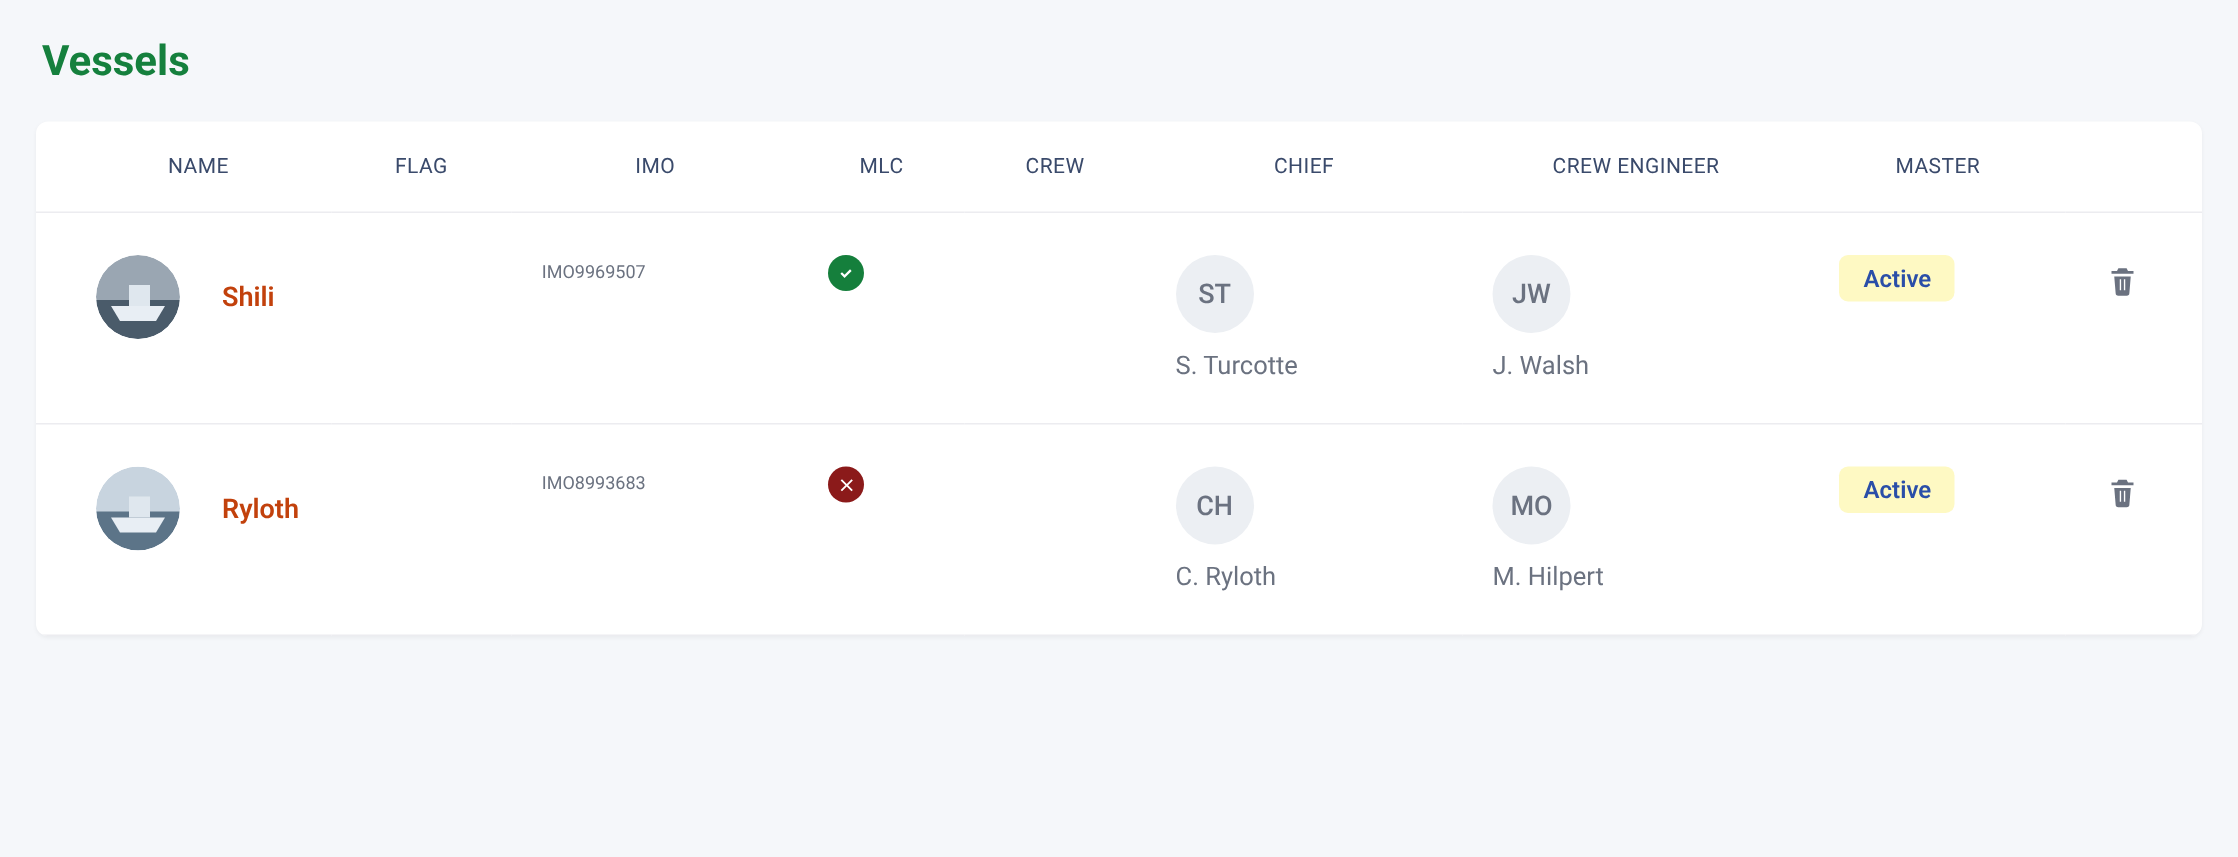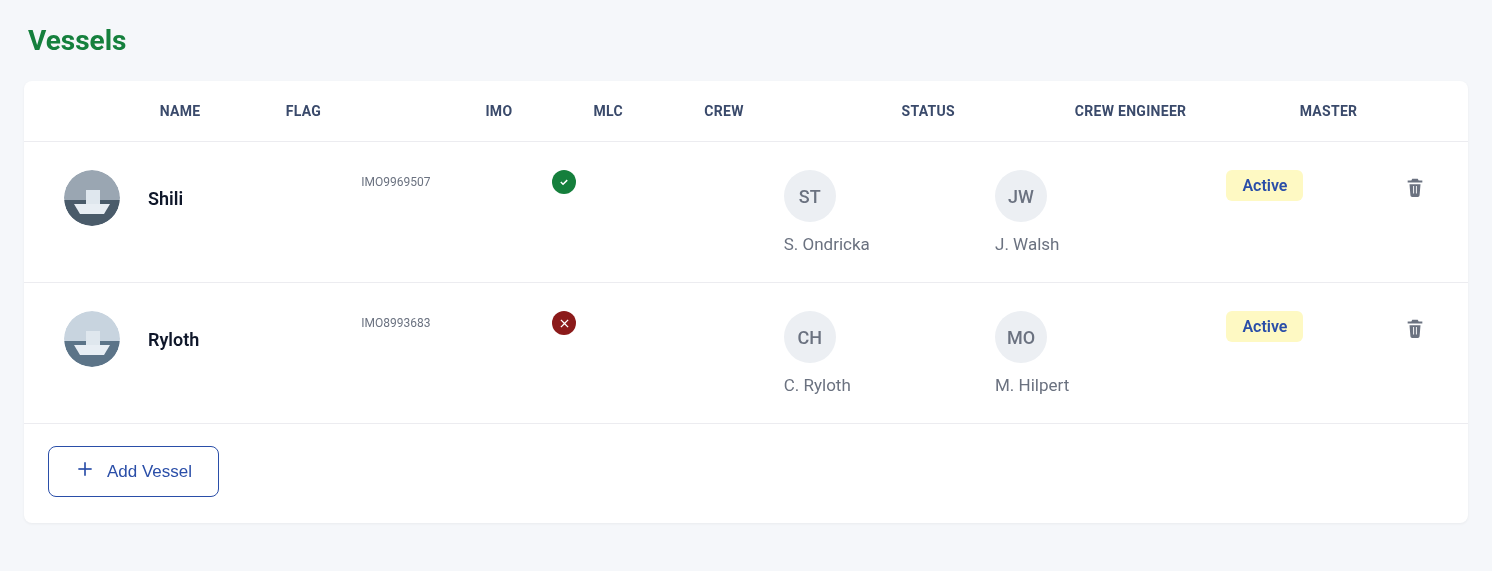--- a/index.html
+++ b/index.html
@@ -21,23 +21,23 @@
     background: #fff;
     border-radius: 8px;
     box-shadow: 0 1px 3px rgba(0,0,0,0.05);
     overflow: hidden;
   }
   .table {
     width: 100%;
     border-collapse: collapse;
   }
   .table thead th {
-    text-align: right;
+    text-align: center;
     font-size: 14px;
-    font-weight: 700;
+    font-weight: 400;
     color: #3a4a6b;
     padding: 22px 20px 22px 20px;
     border-bottom: 1px solid #ececf0;
     letter-spacing: 0.3px;
   }
   .table thead th:first-child { padding-left: 40px; }
   .table tbody td {
     padding: 28px 20px;
     border-bottom: 1px solid #ececf0;
     vertical-align: top;
@@ -51,21 +51,21 @@
   }
   .vessel-avatar {
     width: 56px;
     height: 56px;
     border-radius: 50%;
     flex-shrink: 0;
     display: block;
   }
   .vessel-name {
     font-weight: 600;
-    color: #0f172a;
+    color: #c2410c;
     font-size: 18px;
   }
   .imo-text {
     color: #6b7280;
     font-size: 12px;
   }
   .mlc-icon {
     width: 24px;
     height: 24px;
     border-radius: 50%;
@@ -148,21 +148,21 @@
 
 <div class="card">
   <table class="table">
     <thead>
       <tr>
         <th class="col-name">NAME</th>
         <th class="col-flag">FLAG</th>
         <th class="col-imo">IMO</th>
         <th class="col-mlc">MLC</th>
         <th class="col-crew">CREW</th>
-        <th class="col-master">STATUS</th>
+        <th class="col-master">CHIEF</th>
         <th class="col-eng">CREW ENGINEER</th>
         <th class="col-status">MASTER</th>
         <th class="col-action"></th>
       </tr>
     </thead>
     <tbody id="vessel-rows">
         <tr>
           <td class="col-name">
             <div class="name-cell">
               <svg viewBox="0 0 56 56" class="vessel-avatar">
@@ -182,21 +182,21 @@
             </div>
           </td>
           <td class="col-flag"></td>
           <td class="col-imo"><span class="imo-text">IMO9969507</span></td>
           <td class="col-mlc"><span class="mlc-icon mlc-ok">
               <svg viewBox="0 0 16 16">
                 <path d="M6.2 11.5 2.8 8.1l1.3-1.3 2.1 2.1 4.5-4.5 1.3 1.3z"></path>
               </svg>
             </span></td>
           <td class="col-crew"></td>
-          <td class="col-master person-cell"><div class="avatar-initials">ST</div><div class="person-name">S. Ondricka</div></td>
+          <td class="col-master person-cell"><div class="avatar-initials">ST</div><div class="person-name">S. Turcotte</div></td>
           <td class="col-eng person-cell"><div class="avatar-initials">JW</div><div class="person-name">J. Walsh</div></td>
           <td class="col-status"><span class="status-badge">Active</span></td>
           <td class="col-action"><button class="trash-btn">
               <svg viewBox="0 0 24 24">
                 <path d="M9 3h6l1 2h4v2H4V5h4l1-2zM6 9h12l-1 12a2 2 0 0 1-2 2H9a2 2 0 0 1-2-2L6 9zm4 2v8h1v-8h-1zm3 0v8h1v-8h-1z"></path>
               </svg>
             </button></td>
         </tr>
         <tr>
           <td class="col-name">
@@ -230,24 +230,13 @@
           <td class="col-status"><span class="status-badge">Active</span></td>
           <td class="col-action"><button class="trash-btn">
               <svg viewBox="0 0 24 24">
                 <path d="M9 3h6l1 2h4v2H4V5h4l1-2zM6 9h12l-1 12a2 2 0 0 1-2 2H9a2 2 0 0 1-2-2L6 9zm4 2v8h1v-8h-1zm3 0v8h1v-8h-1z"></path>
               </svg>
             </button></td>
         </tr>
       </tbody>
   </table>
 
-  <div class="table-footer">
-    <button class="add-btn">
-      <span>
-        <svg viewBox="0 0 24 24" fill="none">
-            <line x1="12" y1="4" x2="12" y2="20"></line>
-            <line x1="4" y1="12" x2="20" y2="12"></line>
-          </svg>
-      </span>
-      <span>Add Vessel</span>
-    </button>
-  </div>
 </div>
 
 </body></html>

